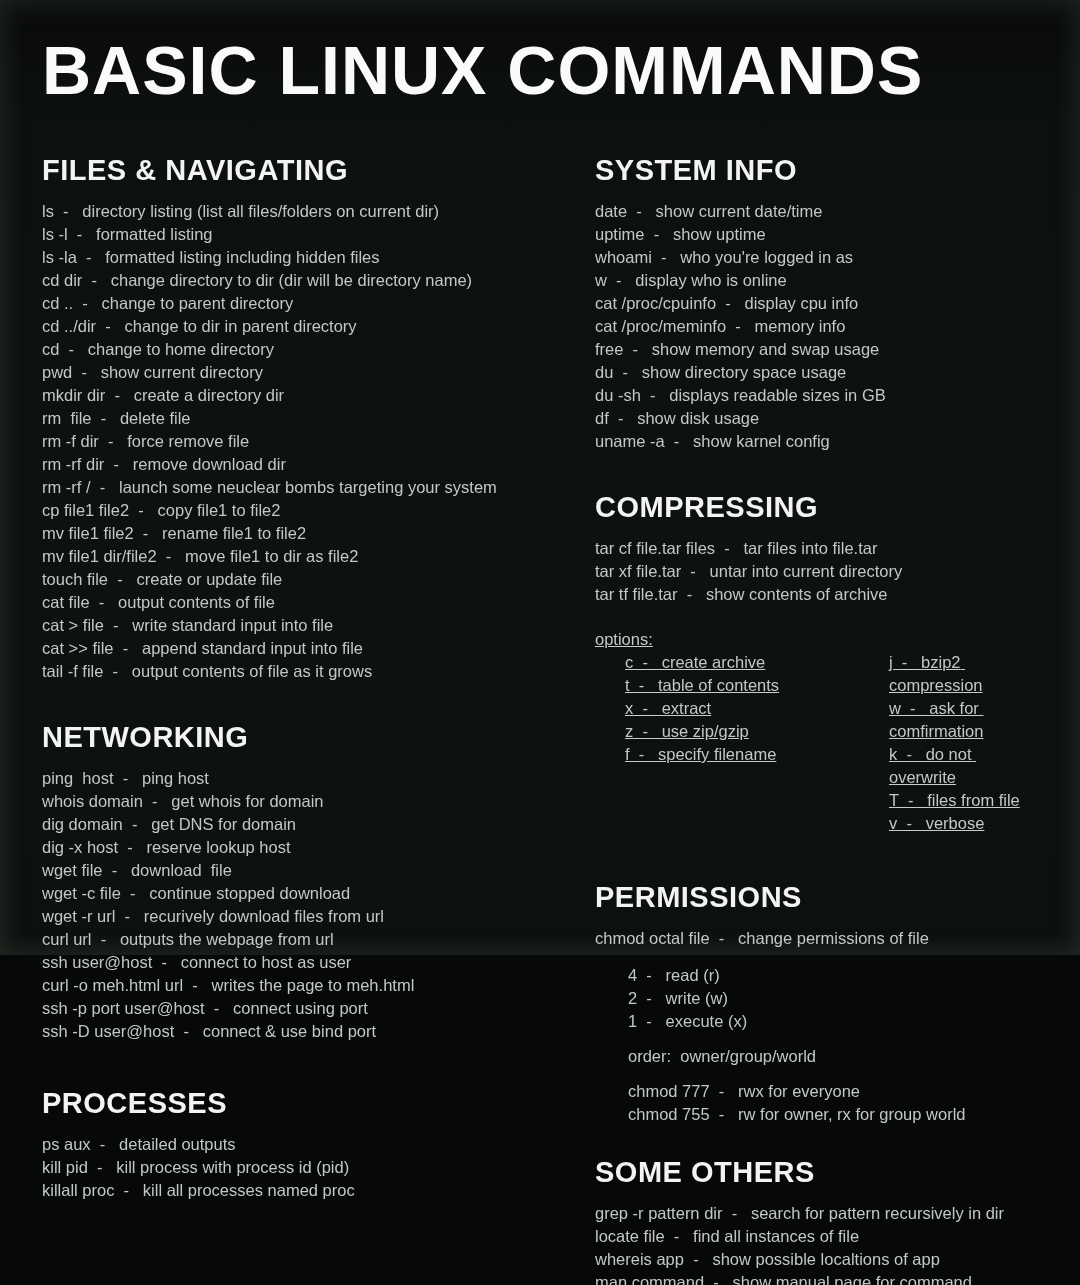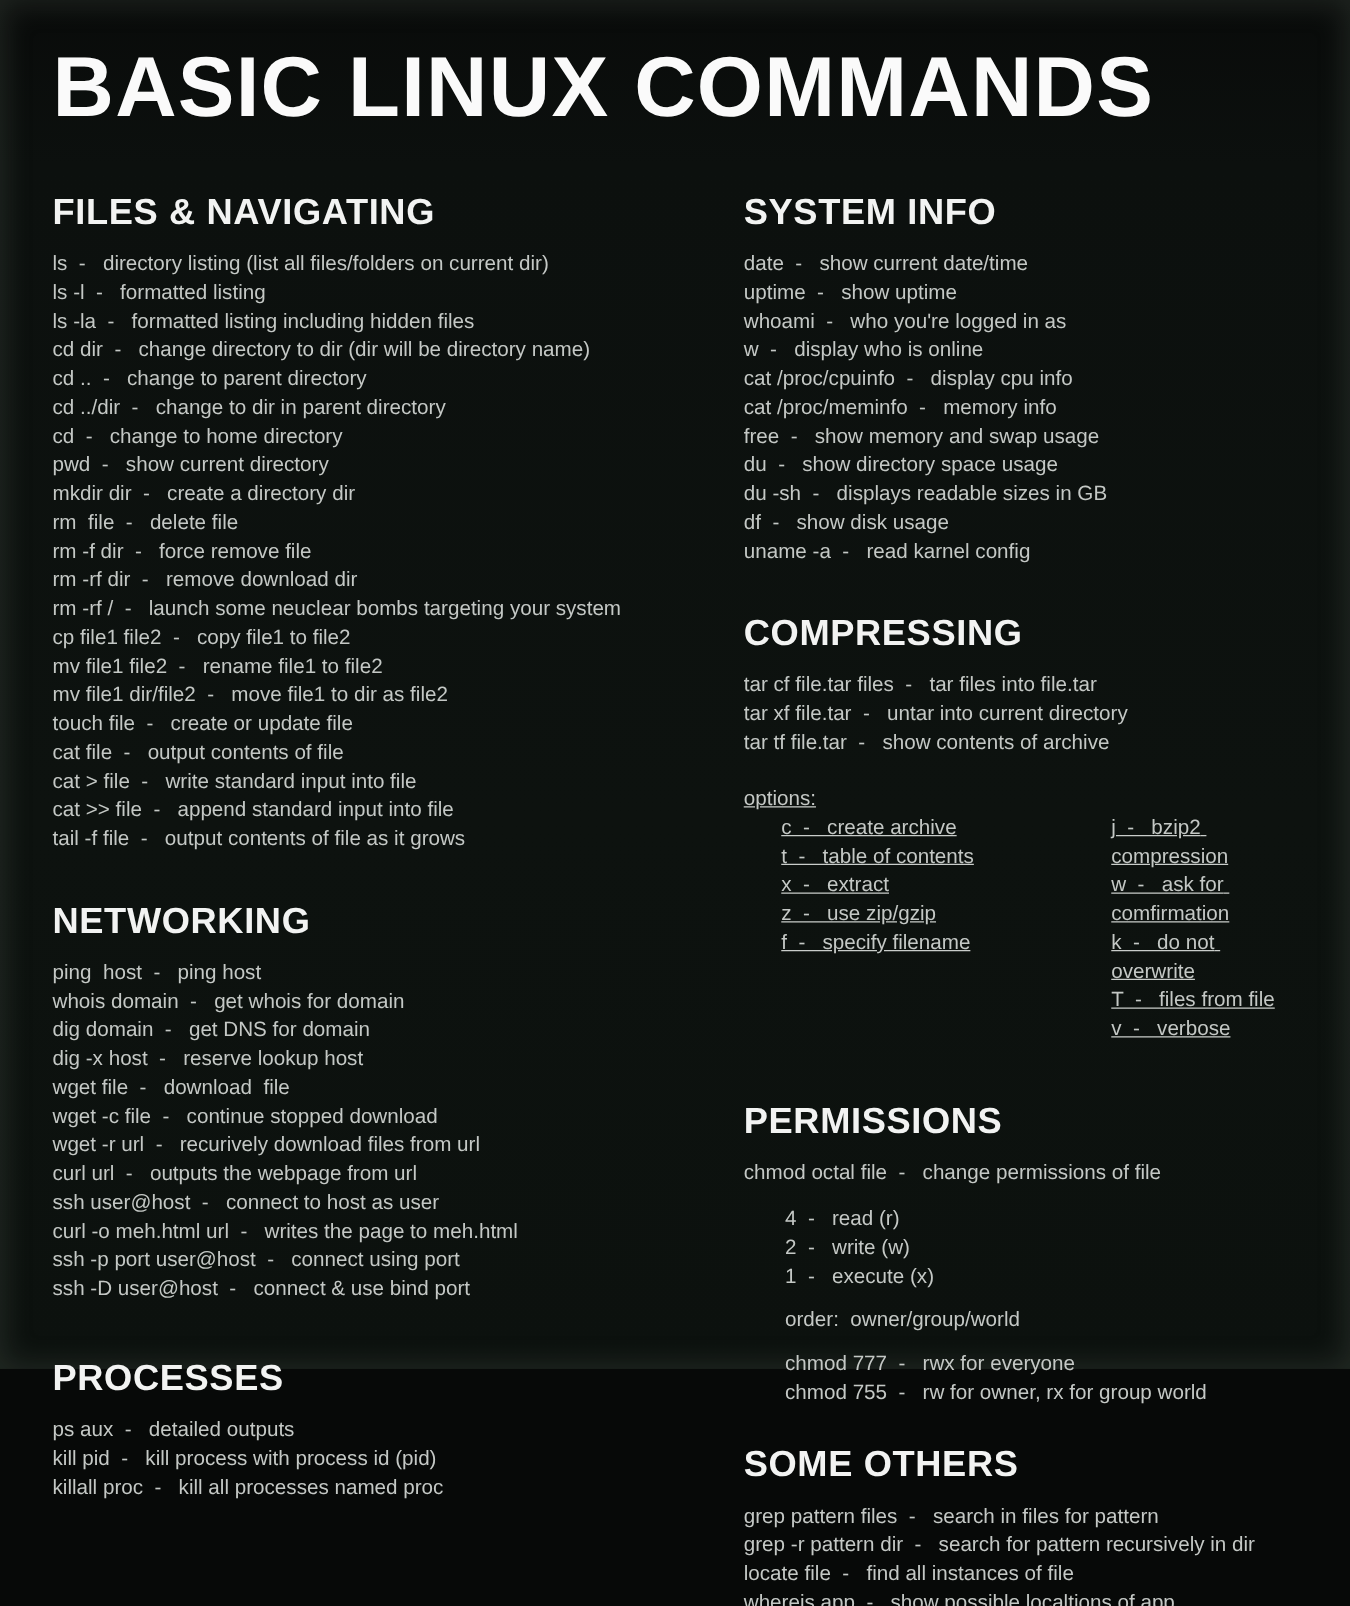--- a/index.html
+++ b/index.html
@@ -3,21 +3,21 @@
 <meta charset="utf-8">
 <style>
   html, body { margin: 0; padding: 0; }
   body {
     width: 1080px; height: 1285px;
     background: #070908;
     font-family: "Liberation Sans", sans-serif;
     overflow: hidden;
   }
   .page {
-    width: 1080px; height: 1095px;
+    width: 1080px; height: 955px;
     box-sizing: border-box;
     padding: 30px 40px 20px 42px;
     background: linear-gradient(180deg, #090b0a 0%, #0c100e 12%, #0d120f 60%, #0c110e 100%);
     box-shadow: inset 0 0 22px 4px rgba(110,122,110,0.22);
     color: #c9cdca;
   }
   .title {
     margin: 6px 0 0 0;
     font-size: 68px;
     line-height: 1.0;
@@ -186,21 +186,21 @@
             <div class="line">cat /proc/meminfo  -   memory info</div>
 
             <div class="line">free  -   show memory and swap usage</div>
 
             <div class="line">du  -   show directory space usage</div>
 
             <div class="line">du -sh  -   displays readable sizes in GB</div>
 
             <div class="line">df  -   show disk usage</div>
 
-            <div class="line">uname -a  -   read karnel config</div>
+            <div class="line">uname -a  -   show karnel config</div>
           </div>
       </section>
 
       <section class="sec sec-compressing">
         <h2 class="sec-title">COMPRESSING</h2>
         <div class="lines">
 
             <div class="line">tar cf file.tar files  -   tar files into file.tar</div>
 
             <div class="line">tar xf file.tar  -   untar into current directory</div>
@@ -256,21 +256,20 @@
             <div class="line">chmod 777  -   rwx for everyone</div>
 
             <div class="line">chmod 755  -   rw for owner, rx for group world</div>
           </div>
       </section>
 
       <section class="sec sec-some-others">
         <h2 class="sec-title">SOME OTHERS</h2>
         <div class="lines">
 
-            <div class="line">grep pattern files  -   search in files for pattern</div>
 
             <div class="line">grep -r pattern dir  -   search for pattern recursively in dir</div>
 
             <div class="line">locate file  -   find all instances of file</div>
 
             <div class="line">whereis app  -   show possible localtions of app</div>
 
             <div class="line">man command  -   show manual page for command</div>
           </div>
       </section>

